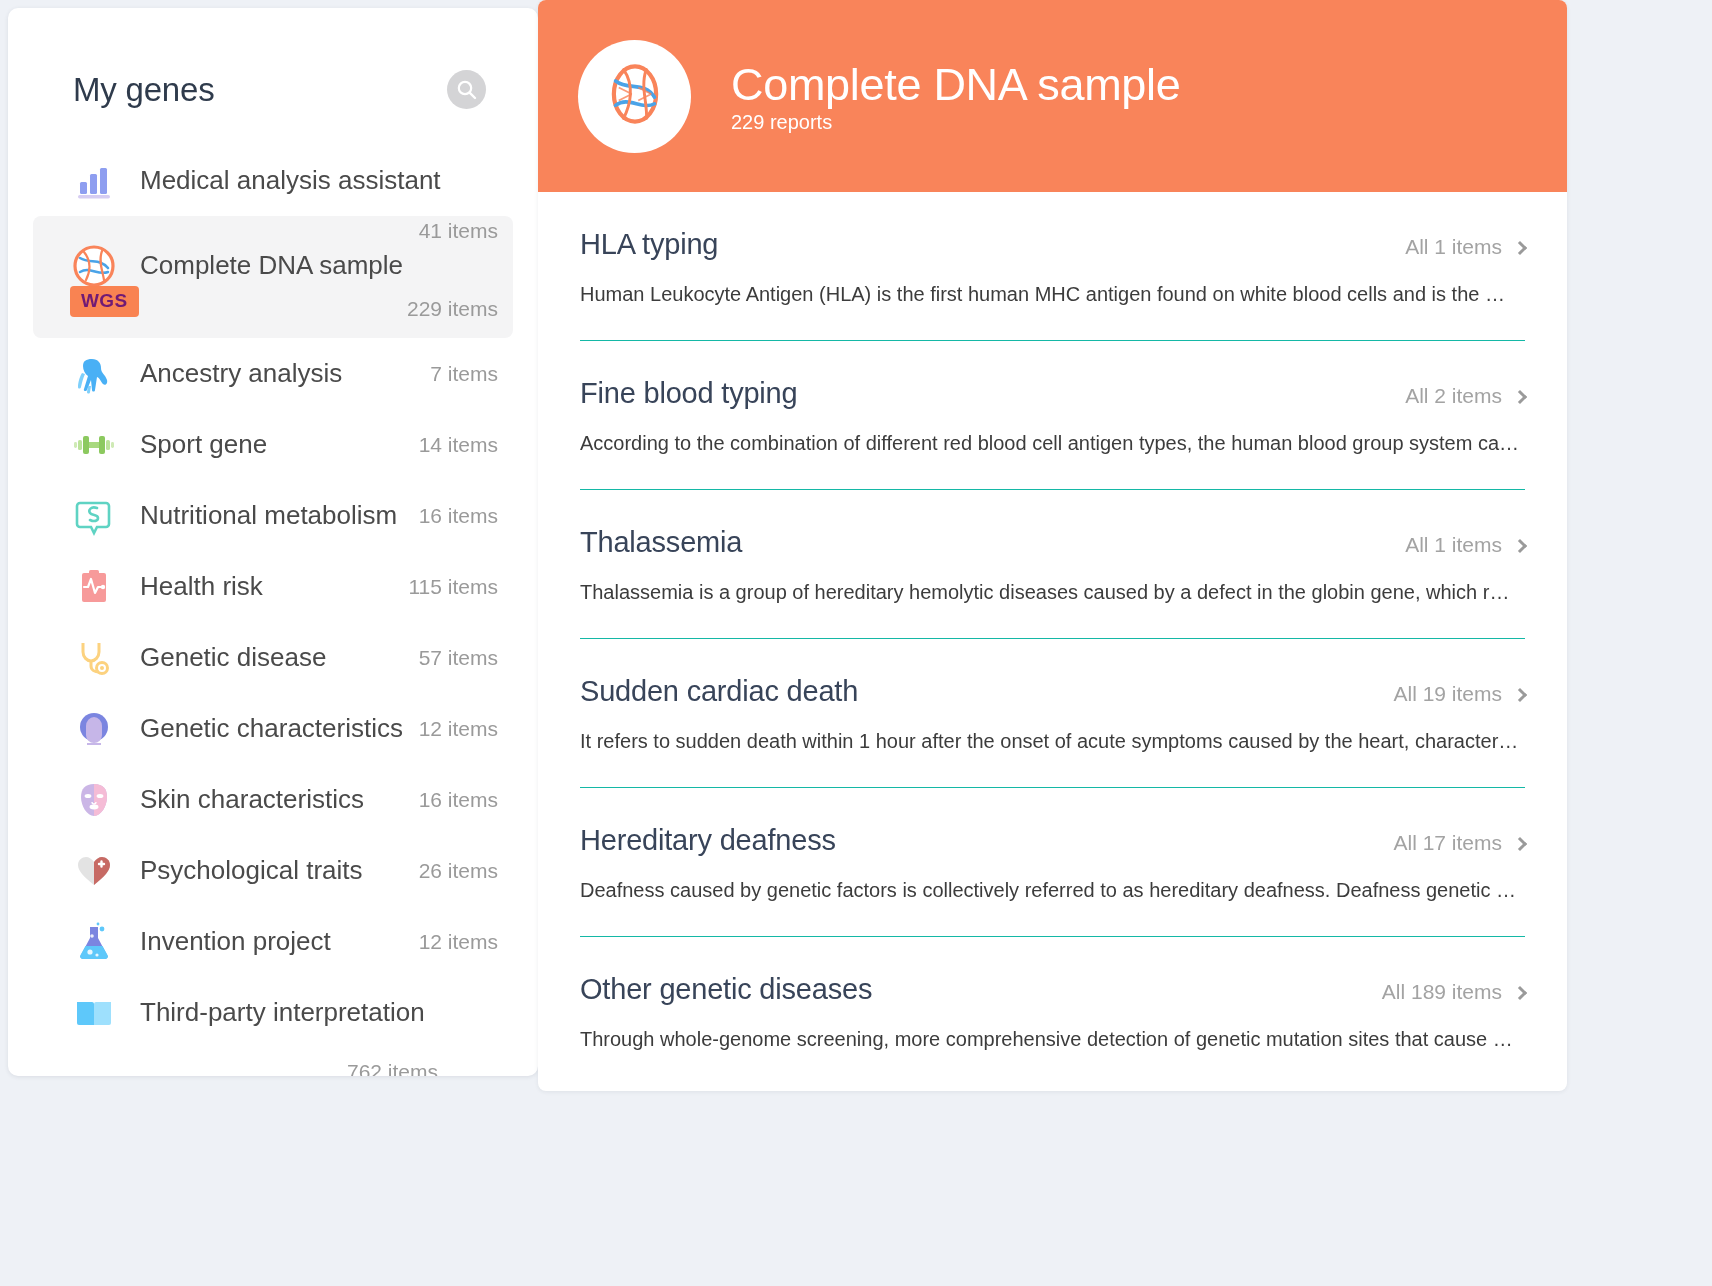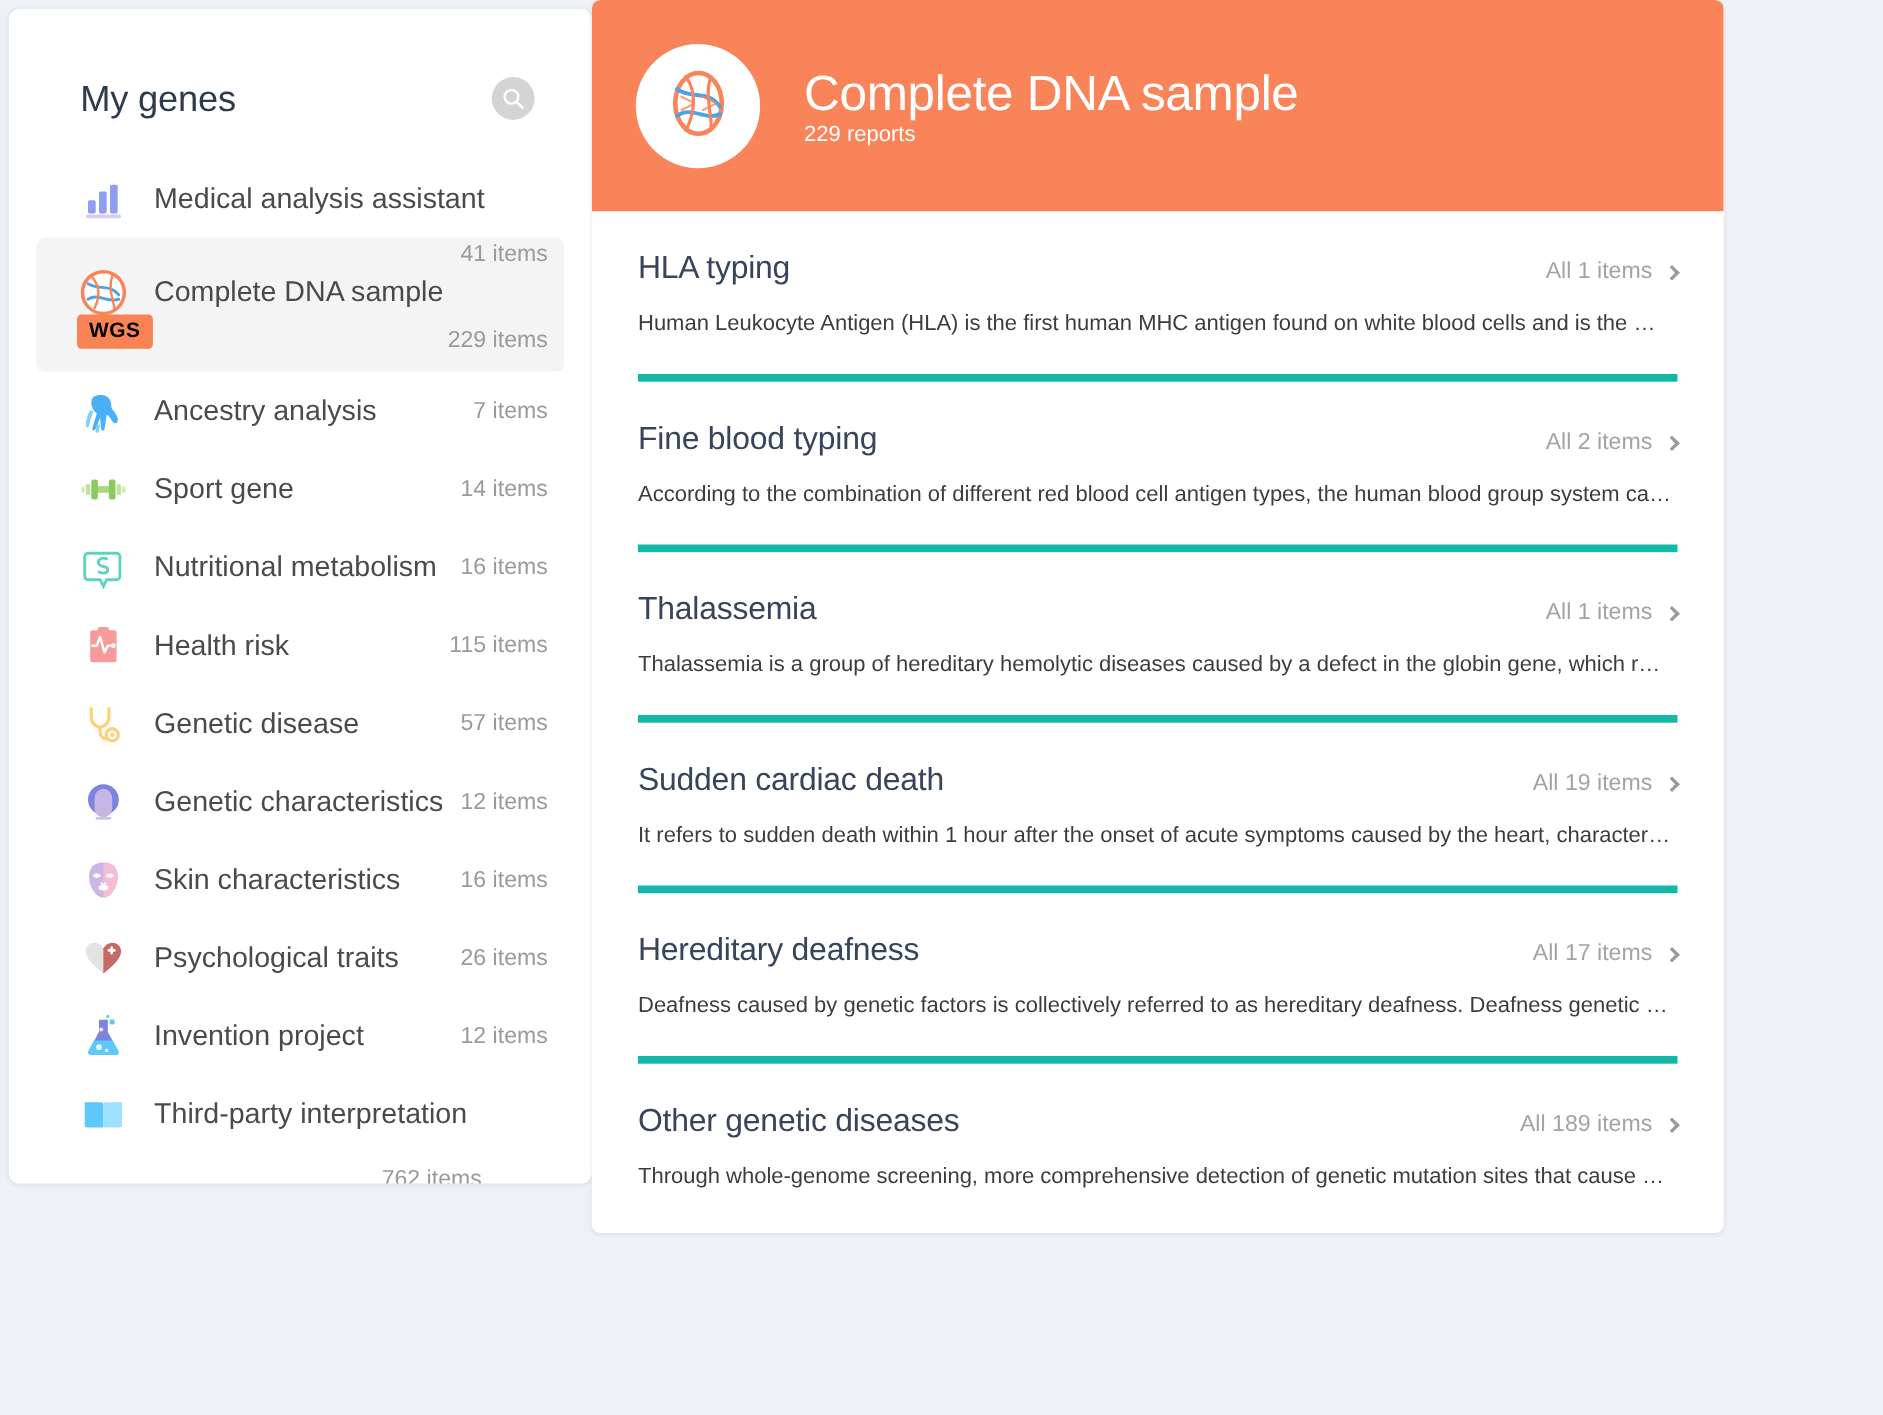--- a/index.html
+++ b/index.html
@@ -108,21 +108,21 @@
     height: 105px;
     padding-top: 3px;
     align-items: flex-end;
   }
   .sel-counts span { font-size: 21px; color: #9a9a9a; }
   .wgs-badge {
     position: absolute;
     left: 37px;
     top: 70px;
     background: #f98352;
-    color: #000000;
+    color: #701a75;
     font-size: 19px;
     font-weight: bold;
     padding: 4px 11px 5px;
     border-radius: 4px;
     letter-spacing: 0.4px;
   }
   .sidebar-footer {
     padding: 12px 40px 0 0;
     text-align: right;
     padding-right: 100px;
@@ -172,21 +172,21 @@
     letter-spacing: -0.3px;
   }
   .panel-sub {
     font-size: 20px;
     color: #ffffff;
   }
 
   .report-list { padding: 0 42px; }
   .report-row {
     padding: 36px 0 34px 0;
-    border-bottom: 7px solid #14b8a6;
+    border-bottom: 1px solid #14b8a6;
     cursor: pointer;
   }
   .report-row:last-child { border-bottom: none; padding-bottom: 40px; }
   .report-top {
     display: flex;
     align-items: baseline;
     justify-content: space-between;
   }
   .report-name {
     font-size: 29px;

